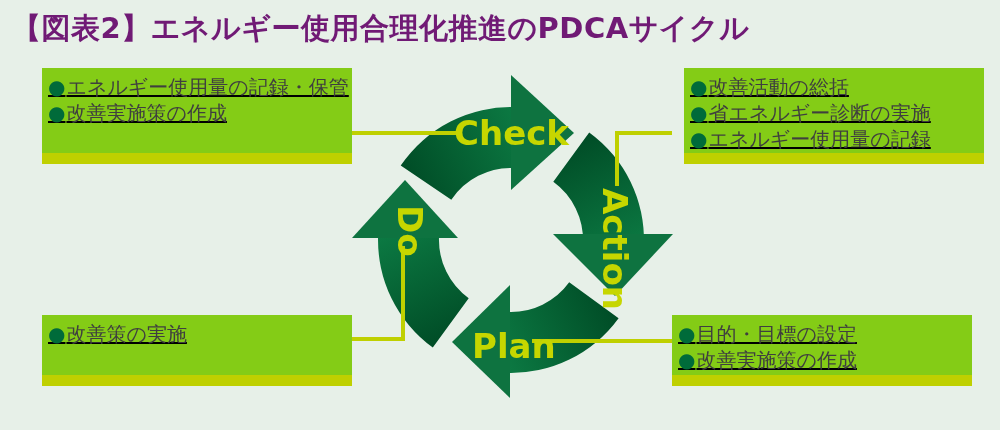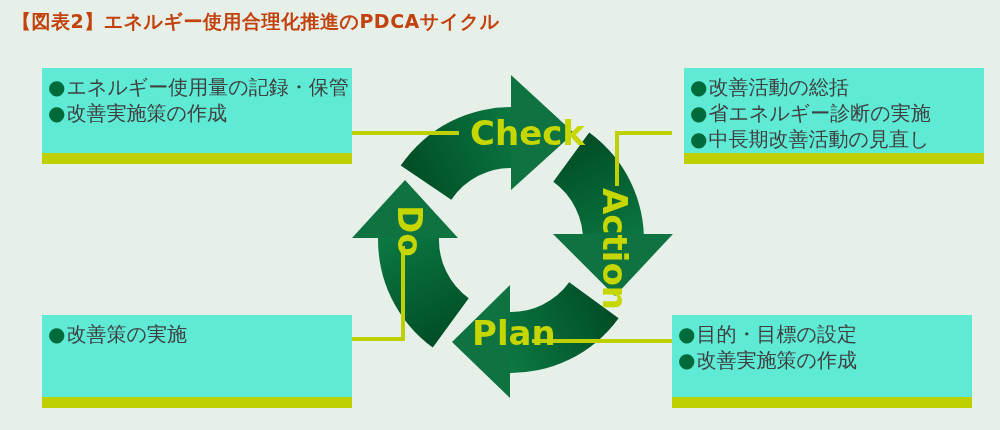--- a/index.html
+++ b/index.html
@@ -6,47 +6,47 @@
   body {
     width:1000px; height:430px;
     background:#e7f0e8;
     font-family:"DejaVu Sans","Liberation Sans",sans-serif;
     position:relative; overflow:hidden;
   }
   .stage { position:absolute; inset:0; }
 
   .figure-title {
     position:absolute; left:12px; top:9px;
-    font-size:19px; font-weight:bold; color:#c2410c;
+    font-size:29px; font-weight:bold; color:#701a75;
     letter-spacing:0.5px; white-space:nowrap;
   }
 
   .cycle-svg { position:absolute; left:0; top:0; }
 
   .info-box { position:absolute; }
-  .info-box .content { background:#5eead4; }
+  .info-box .content { background:#84cc16;text-decoration:underline; }
   .info-box .bar { height:11px; background:#bfd000; }
   .info-box ul { list-style:none; margin:0; padding:6px 4px 0 6px; }
   .info-box li { font-size:20px; line-height:26px; color:#3f3f3f; white-space:nowrap; }
   .bullet { color:#006b3a; margin-right:1px; }
 
   #box-check  { left:42px;  top:68px;  width:310px; }
   #box-action { left:672px; top:68px;  width:300px;padding-left:12px; }
   #box-do     { left:42px;  top:315px; width:310px; }
   #box-plan   { left:672px; top:315px; width:300px; }
   #box-check .content, #box-action .content { height:85px; }
-  #box-do .content, #box-plan .content { height:82px; }
+  #box-do .content, #box-plan .content { height:60px; }
 
   .cycle-label {
     position:absolute; font-weight:bold; font-size:34px;
     color:#c6d600; line-height:1; white-space:nowrap;
   }
   .cycle-label.vertical { transform:rotate(90deg); transform-origin:0 0; }
-  #label-check  { left:470px; top:116px; }
-  #label-plan   { left:472px; top:316px; }
+  #label-check  { left:454px; top:116px; }
+  #label-plan   { left:472px; top:329px; }
   #label-action { left:632px; top:188px; }
   #label-do     { left:427px; top:205px; }
 </style>
 </head>
 <body>
 
 <div class="stage">
 
   <div class="figure-title">【図表2】エネルギー使用合理化推進のPDCAサイクル</div>
 
@@ -105,21 +105,21 @@
   </div>
 
   <div class="info-box" id="box-action">
     <div class="content">
       <ul>
 
           <li><span class="bullet">●</span><span>改善活動の総括</span></li>
 
           <li><span class="bullet">●</span><span>省エネルギー診断の実施</span></li>
 
-          <li><span class="bullet">●</span><span>中長期改善活動の見直し</span></li>
+          <li><span class="bullet">●</span><span>エネルギー使用量の記録</span></li>
         </ul>
     </div>
     <div class="bar"></div>
   </div>
 
   <div class="info-box" id="box-do">
     <div class="content">
       <ul>
 
           <li><span class="bullet">●</span><span>改善策の実施</span></li>

